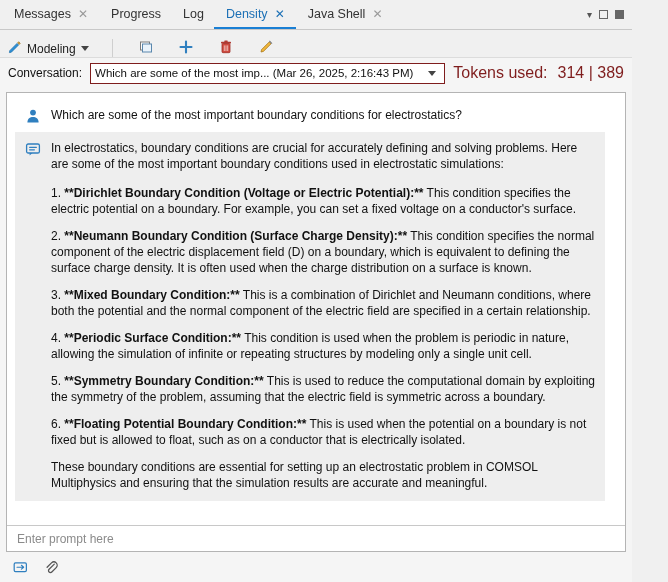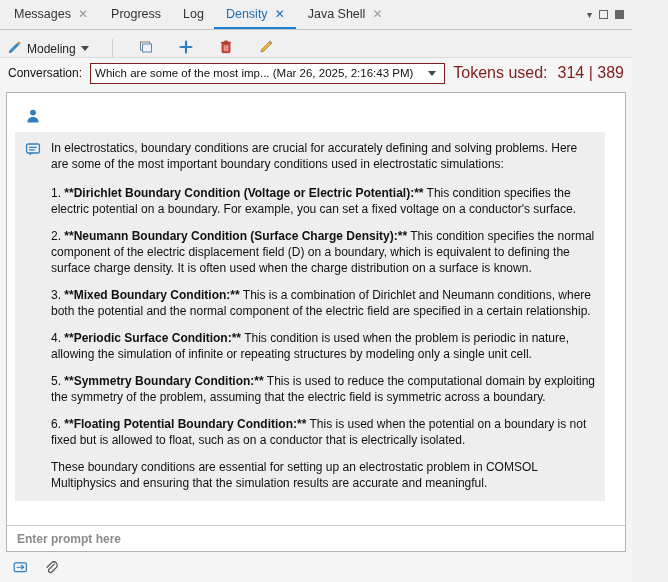--- a/index.html
+++ b/index.html
@@ -219,21 +219,20 @@
     box-sizing: border-box;
   }
   .promptbar input {
     border: 0;
     outline: 0;
     width: 100%;
     font-family: "Liberation Sans", sans-serif;
     font-size: 12px;
     color: #333;
     background: transparent;
-    font-weight: bold;
   }
   .promptbar input::placeholder { color: #8b8b8b; }
 
   
   .bottombar {
     height: 30px;
     display: flex;
     align-items: center;
     gap: 12px;
     padding: 0 12px;
@@ -335,20 +334,23 @@
   <div class="chatwrap">
     <div class="messages">
 
       <div class="msg user">
         <span class="avatar">
           <svg width="16" height="16" viewBox="0 0 16 16">
             <circle cx="8" cy="4.6" r="2.9" fill="#2f7fbf"></circle>
             <path d="M2.4 14.5 C2.4 10.6 5 9 8 9 C11 9 13.6 10.6 13.6 14.5 Z" fill="#2f7fbf"></path>
           </svg>
         </span>
+        <div class="msg-body">
+          <p>Which are some of the most important boundary conditions for electrostatics?</p>
+        </div>
       </div>
 
       <div class="msg assistant">
         <span class="avatar">
           <svg width="16" height="16" viewBox="0 0 16 16">
             <rect x="1.6" y="3" width="12.8" height="9" rx="1.6" fill="none" stroke="#2f7fbf" stroke-width="1.3"></rect>
             <path d="M4.6 12 L4.6 14.4 L7.4 12 Z" fill="#2f7fbf"></path>
             <path d="M4.6 6.3 H11.4 M4.6 8.8 H9.4" stroke="#2f7fbf" stroke-width="1.2" stroke-linecap="round"></path>
           </svg>
         </span>

